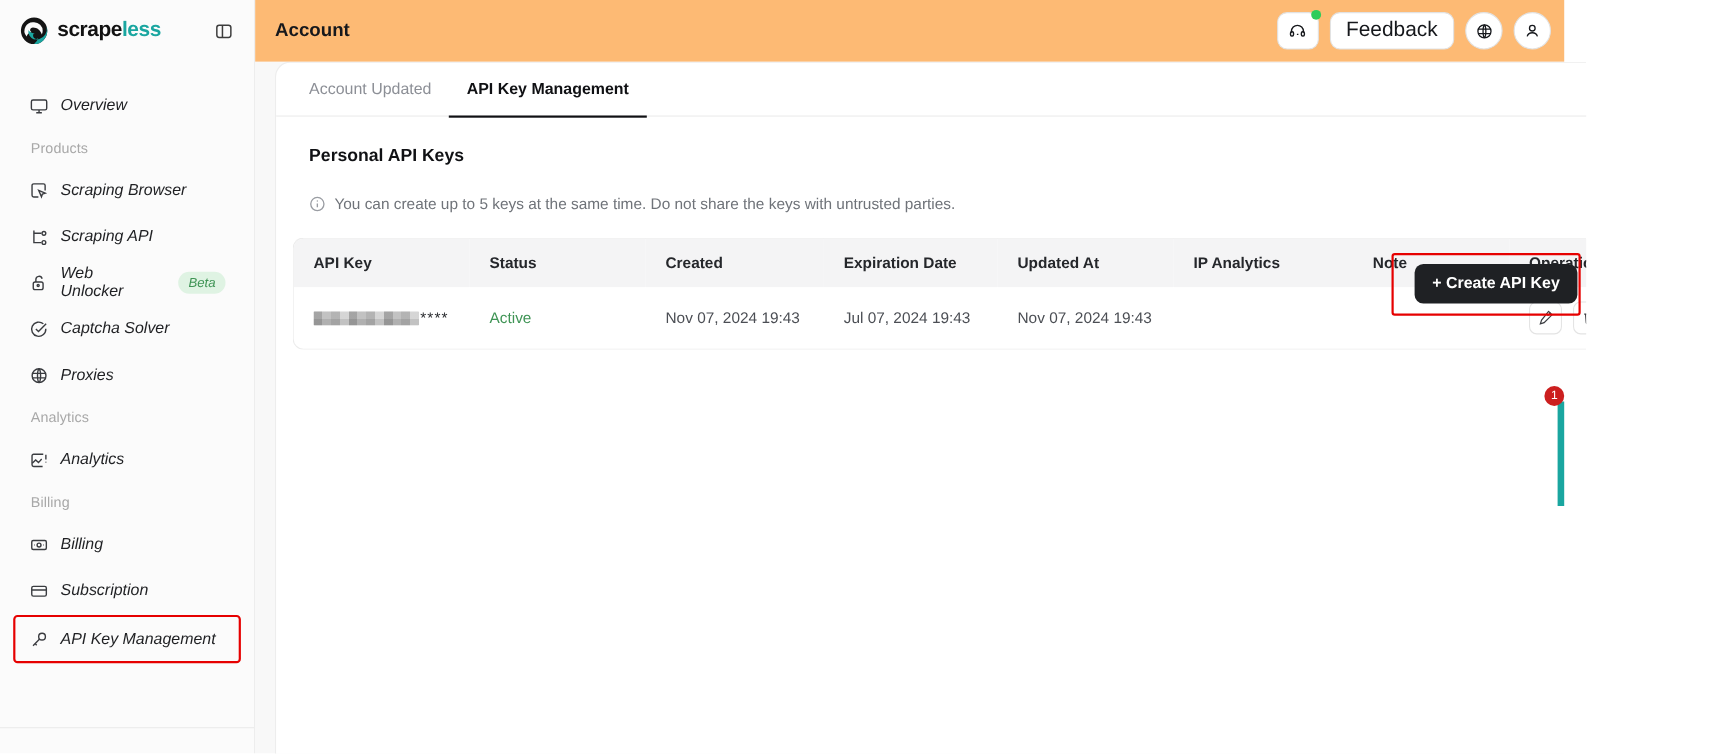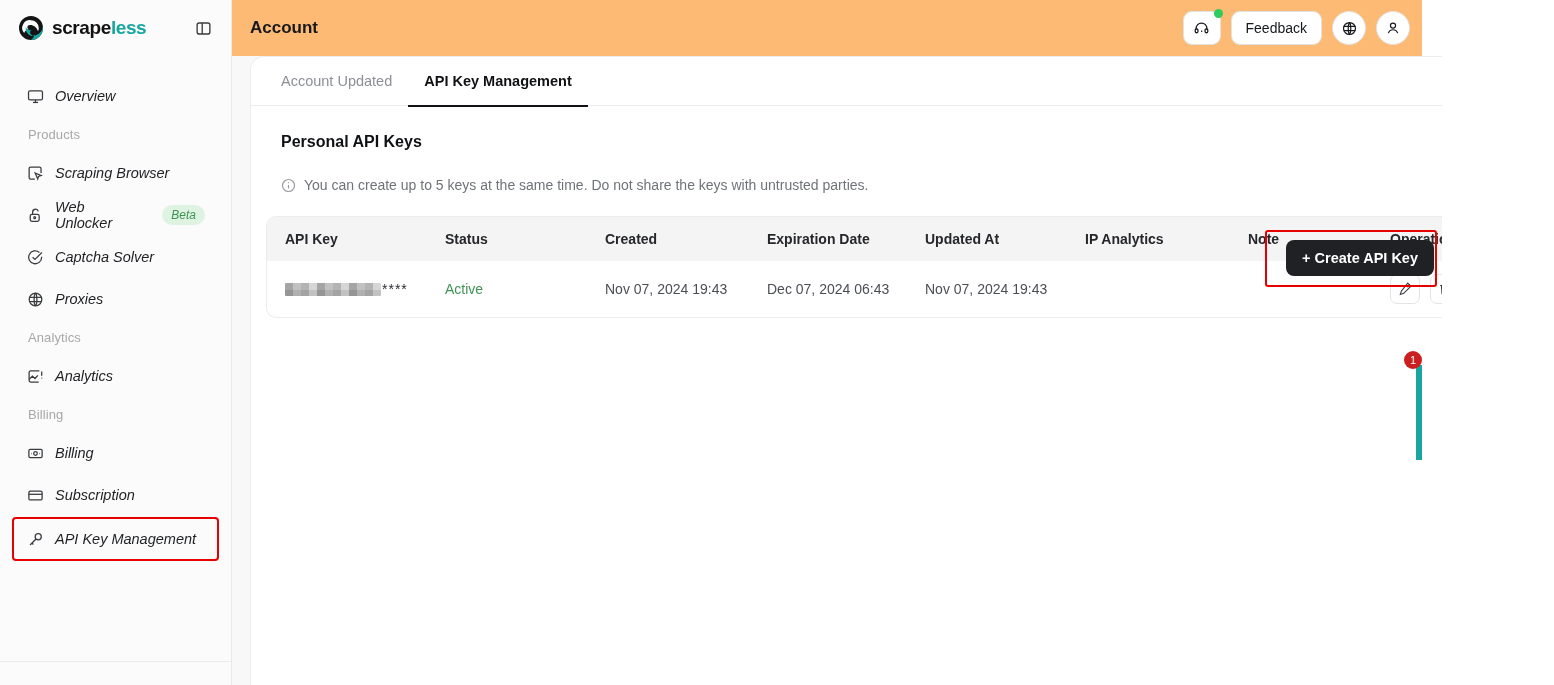--- a/index.html
+++ b/index.html
@@ -61,21 +61,21 @@
     height: 56px; display: flex; align-items: center;
     padding: 0 12px 0 18px; background: #fdba74;
   }
   .page-title { font-size: 17px; font-weight: 700; color: #16181c; }
   .topbar-right { margin-left: auto; display: flex; align-items: center; gap: 10px; }
   .round-btn {
     height: 34px; min-width: 38px; border: 1px solid #e2e2e2; background: #fff;
     border-radius: 9px; display: flex; align-items: center; justify-content: center;
     cursor: pointer; color: #16181c; position: relative;
   }
-  .round-btn.pill { border-radius: 9px; padding: 0 14px; font-size: 14px; }
+  .round-btn.pill { border-radius: 9px; padding: 0 14px; font-size: 19px; }
   .round-btn.circle { border-radius: 50%; width: 34px; min-width: 34px; }
   .green-dot {
     position: absolute; top: -3px; right: -3px; width: 9px; height: 9px;
     border-radius: 50%; background: #2ecc5a;
   }
   .avatar {
     width: 34px; height: 34px; border-radius: 50%; border: 1px solid #e2e2e2;
     background: #fff; display: flex; align-items: center; justify-content: center;
     color: #16181c; flex: 0 0 34px;
   }
@@ -188,20 +188,31 @@
       <div class="nav-item">
         <span class="ico">
           <svg viewBox="0 0 20 20" width="17" height="17" fill="none" stroke="currentColor" stroke-width="1.5">
               <path d="M16.5 9.5V4.3a1.8 1.8 0 0 0-1.8-1.8H4.3A1.8 1.8 0 0 0 2.5 4.3v10.4a1.8 1.8 0 0 0 1.8 1.8h5"></path>
               <path d="M9.6 9.4l7 3-3 1-1 3-3-7Z"></path>
             </svg>
         </span>
         <span>Scraping Browser</span>
       </div>
 
+      <div class="nav-item">
+        <span class="ico">
+          <svg viewBox="0 0 20 20" width="17" height="17" fill="none" stroke="currentColor" stroke-width="1.5">
+              <path d="M4.5 3v13h8"></path>
+              <path d="M12.5 6h-8"></path>
+              <circle cx="15.2" cy="6" r="2"></circle>
+              <circle cx="15.2" cy="15.8" r="2"></circle>
+            </svg>
+        </span>
+        <span>Scraping API</span>
+      </div>
 
       <div class="nav-item">
         <span class="ico">
           <svg viewBox="0 0 20 20" width="17" height="17" fill="none" stroke="currentColor" stroke-width="1.5">
               <rect x="3.8" y="8.6" width="10.5" height="8.2" rx="2"></rect>
               <path d="M6.6 8.6V6.1A3.4 3.4 0 0 1 13.3 5.2"></path>
               <circle cx="9.05" cy="12.5" r="1.1"></circle>
             </svg>
         </span>
         <span>Web Unlocker</span>
@@ -365,21 +376,21 @@
           <tbody>
             <tr>
               <td>
                 <span class="key-cell">
                   <span class="key-blur"></span>
                   <span class="key-stars">****</span>
                 </span>
               </td>
               <td class="status-active">Active</td>
               <td>Nov 07, 2024 19:43</td>
-              <td>Dec 07, 2024 06:43</td>
+              <td>Jul 07, 2024 19:43</td>
               <td>Nov 07, 2024 19:43</td>
               <td></td>
               <td></td>
               <td>
                 <span class="op-btns">
                   <span class="op-btn">
                     <svg viewBox="0 0 18 18" width="14" height="14" fill="none" stroke="currentColor" stroke-width="1.4">
                         <path d="M15 3 L11.4 6.6"></path>
                         <path d="M12.6 1.4 16.6 5.4 7.4 14.6 3 16 4.4 11.6Z"></path>
                       </svg>

